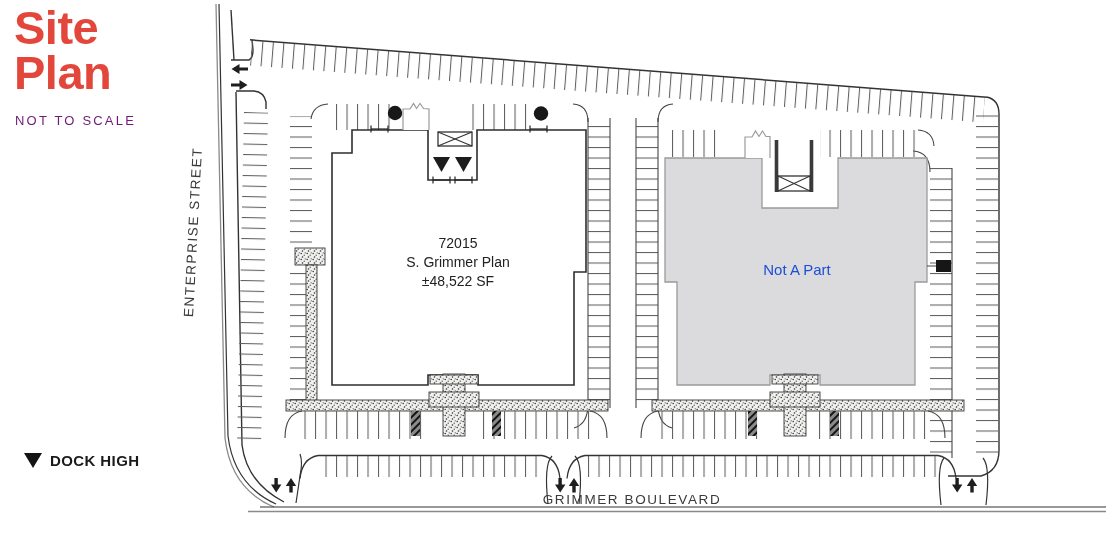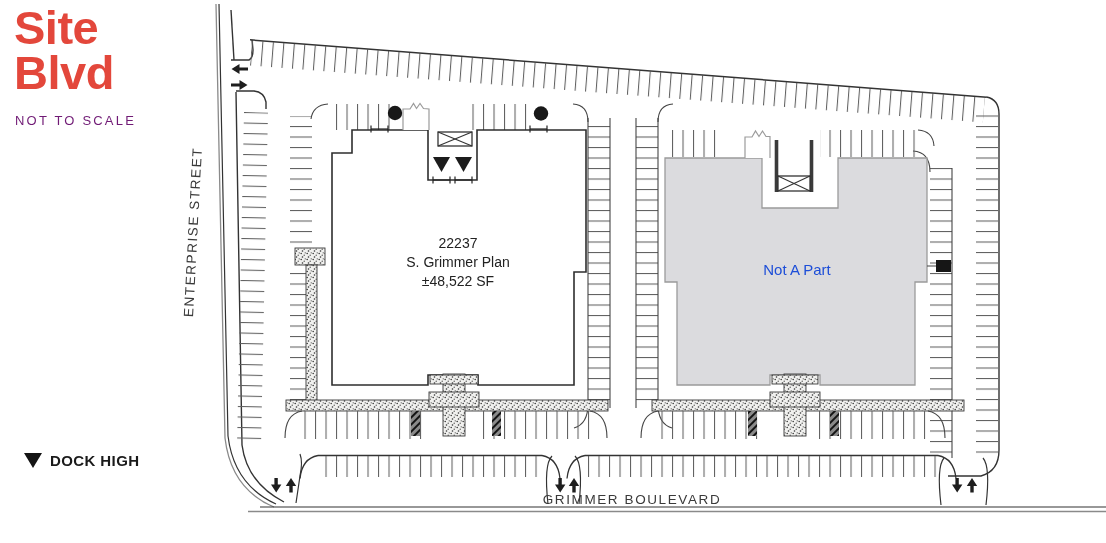--- a/index.html
+++ b/index.html
@@ -208,29 +208,29 @@
     <path d="M291,478 l-5.2,8 h3.5 v6.5 h3.4 v-6.5 h3.5 z"></path>
     <path d="M558.4,478 v6.5 h-3.4 l5.2,8 5.2,-8 h-3.6 v-6.5 z"></path>
     <path d="M574,478 l-5.2,8 h3.5 v6.5 h3.4 v-6.5 h3.5 z"></path>
     <path d="M955.4,478 v6.5 h-3.4 l5.2,8 5.2,-8 h-3.6 v-6.5 z"></path>
     <path d="M972,478 l-5.2,8 h3.5 v6.5 h3.4 v-6.5 h3.5 z"></path>
   </g>
 </svg>
 
 <div class="overlay title-block">
   <div>Site</div>
-  <div>Blvd</div>
+  <div>Plan</div>
 </div>
 <div class="overlay title-note">NOT TO SCALE</div>
 
 <div class="overlay street-left">ENTERPRISE STREET</div>
 <div class="overlay street-bottom">GRIMMER BOULEVARD</div>
 
 <div class="overlay bldg1-label">
-  <div>22237</div>
+  <div>72015</div>
   <div>S. Grimmer Plan</div>
   <div>±48,522 SF</div>
 </div>
 <div class="overlay nap-label">Not A Part</div>
 
 <div class="overlay legend">
   <div class="legend-row">
     <span class="legend-sym">
           <span class="sym-tri"></span>
         </span>

